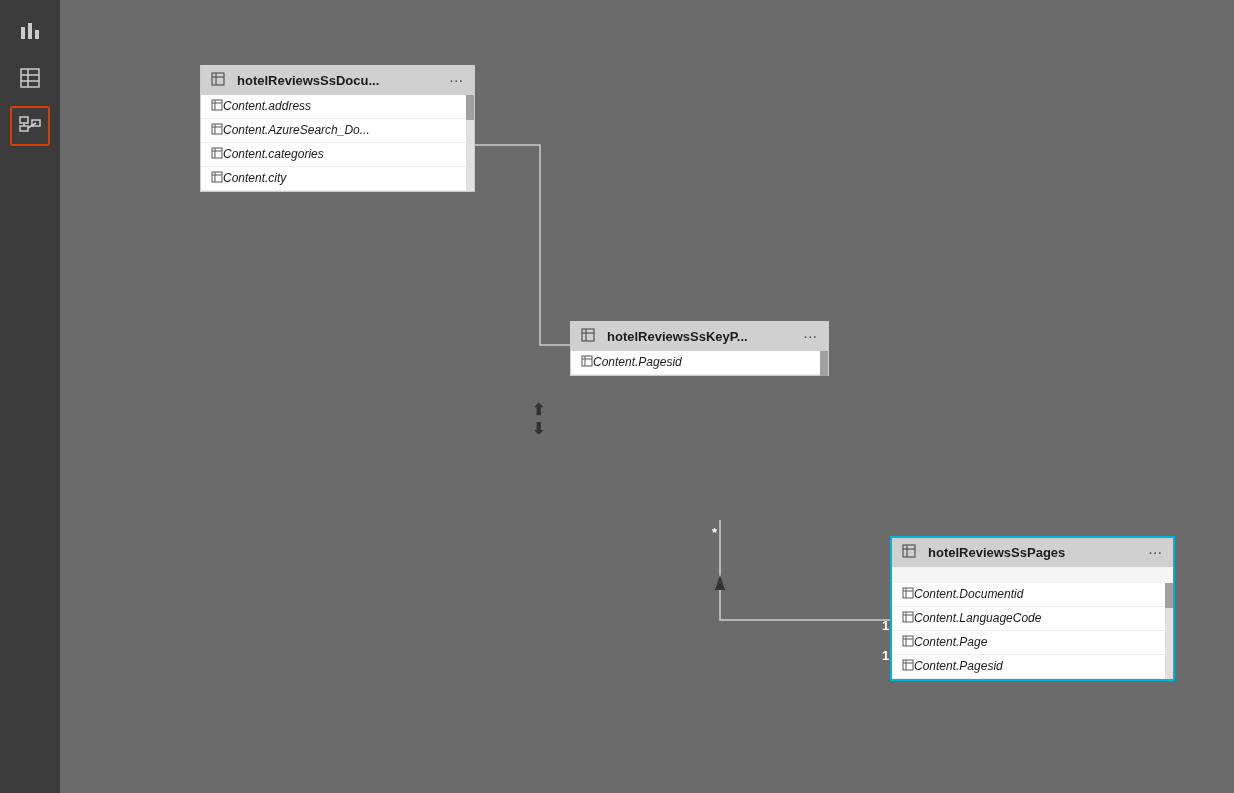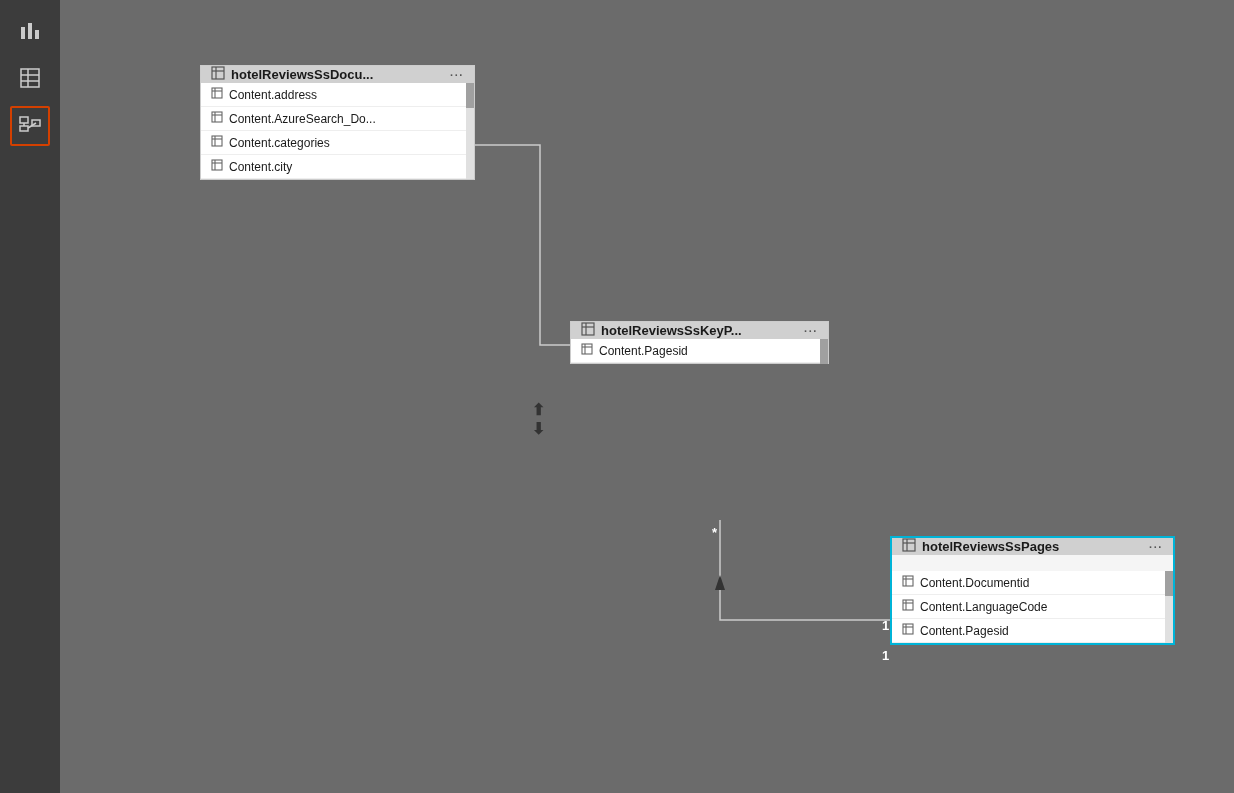--- a/index.html
+++ b/index.html
@@ -69,24 +69,24 @@
       border: 1px solid #cccccc;
       min-width: 200px;
     }
 
     .table-card.selected {
       border: 2px solid #00b4d8;
     }
 
     .table-header {
       background: #d0d0d0;
-      padding: 0 10px;
+      padding: 6px 10px;
       display: flex;
       align-items: center;
-      gap: 6px;
+      gap: 12px;
       font-weight: 600;
       font-size: 13px;
       color: #1a1a1a;
     }
 
     .table-header-icon {
       color: #555;
       font-size: 14px;
     }
 
@@ -103,26 +103,25 @@
       letter-spacing: 1px;
       font-size: 11px;
     }
 
     .table-body {
       background: #ffffff;
     }
 
     .table-row {
       display: flex;
-      align-items: center;
-      gap: 6px;
       padding: 4px 10px;
       border-bottom: 1px solid #eeeeee;
       font-size: 12px;
       color: #1a1a1a;
+      font-style: italic;
     }
 
     .table-row:last-child {
       border-bottom: none;
     }
 
     .field-icon {
       color: #666;
       font-size: 12px;
       flex-shrink: 0;
@@ -332,20 +331,30 @@
         <span>Content.LanguageCode</span>
       </div>
       <div class="table-row">
         <span class="field-icon">
           <svg width="12" height="12" viewBox="0 0 12 12" fill="none" stroke="#666" stroke-width="1.1">
             <rect x="1" y="1" width="10" height="10" stroke="#666" fill="none"></rect>
             <line x1="1" y1="4" x2="11" y2="4" stroke="#666"></line>
             <line x1="4" y1="1" x2="4" y2="11" stroke="#666"></line>
           </svg>
         </span>
+        <span>Content.Page</span>
+      </div>
+      <div class="table-row">
+        <span class="field-icon">
+          <svg width="12" height="12" viewBox="0 0 12 12" fill="none" stroke="#666" stroke-width="1.1">
+            <rect x="1" y="1" width="10" height="10" stroke="#666" fill="none"></rect>
+            <line x1="1" y1="4" x2="11" y2="4" stroke="#666"></line>
+            <line x1="4" y1="1" x2="4" y2="11" stroke="#666"></line>
+          </svg>
+        </span>
         <span>Content.Pagesid</span>
       </div>
 
       <div class="scroll-indicator" style="position:absolute; right:0; top:0; bottom:0; width:8px; background:#e0e0e0;">
         <div class="scroll-thumb" style="width:100%; height:25px; background:#a0a0a0;"></div>
       </div>
     </div>
   </div>
 
 </div>

